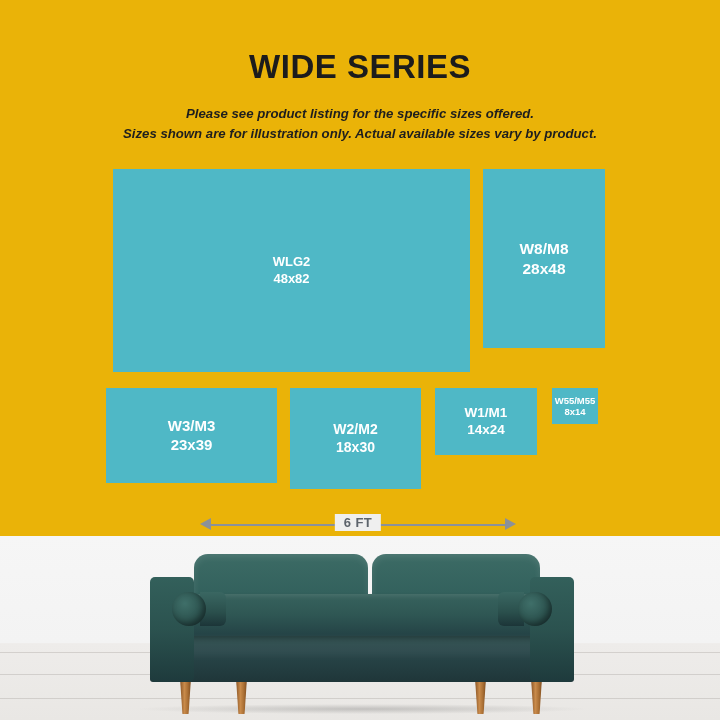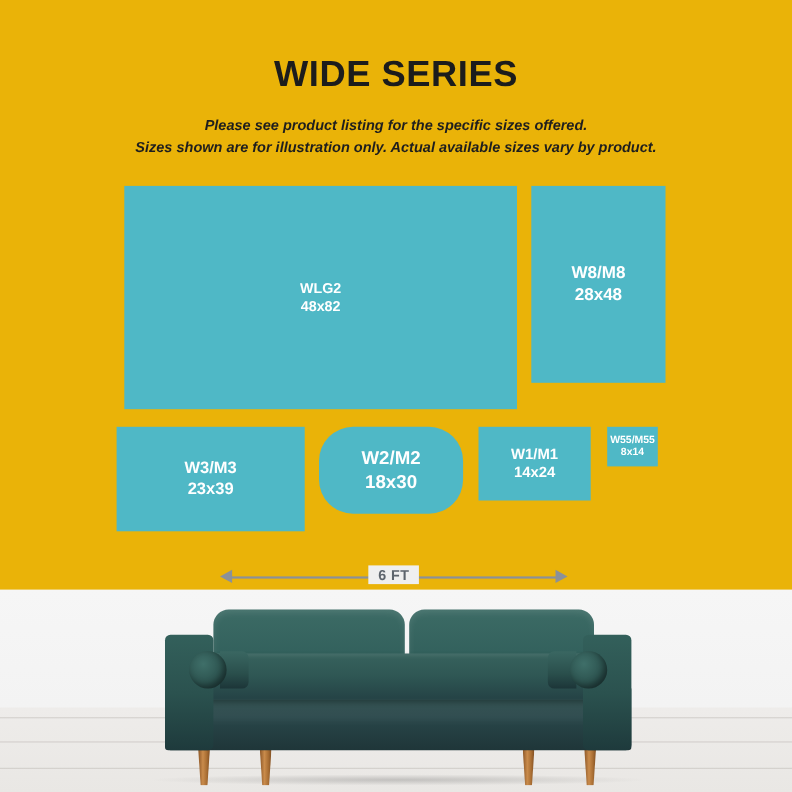--- a/index.html
+++ b/index.html
@@ -62,21 +62,21 @@
     text-align: center;
     line-height: 1.25;
     box-sizing: border-box;
   }
   .swatch .code { display: block; }
   .swatch .dims { display: block; }
 
   .sw-wlg2   { left: 113px; top: 169px;  width: 357px; height: 203px; font-size: 13px; }
   .sw-w8m8   { left: 483px; top: 169px;  width: 122px; height: 179px; font-size: 15.5px; }
   .sw-w3m3   { left: 106px; top: 388px;  width: 171px; height: 95px;  font-size: 15px; }
-  .sw-w2m2   { left: 290px; top: 388px;  width: 131px; height: 79px;  font-size: 17px; border-radius: 31px; }
+  .sw-w2m2   { left: 290px; top: 388px;  width: 131px; height: 101px;  font-size: 14px; }
   .sw-w1m1   { left: 435px; top: 388px;  width: 102px; height: 67px;  font-size: 13.5px; }
   .sw-w55m55 { left: 552px; top: 388px;  width: 46px;  height: 36px;  font-size: 9.5px; line-height: 1.2; }
 
   
   .sw-wlg2 .labels,
   .sw-w8m8 .labels { transform: translateY(0px); }
 
   
   .measure {
     position: absolute;

